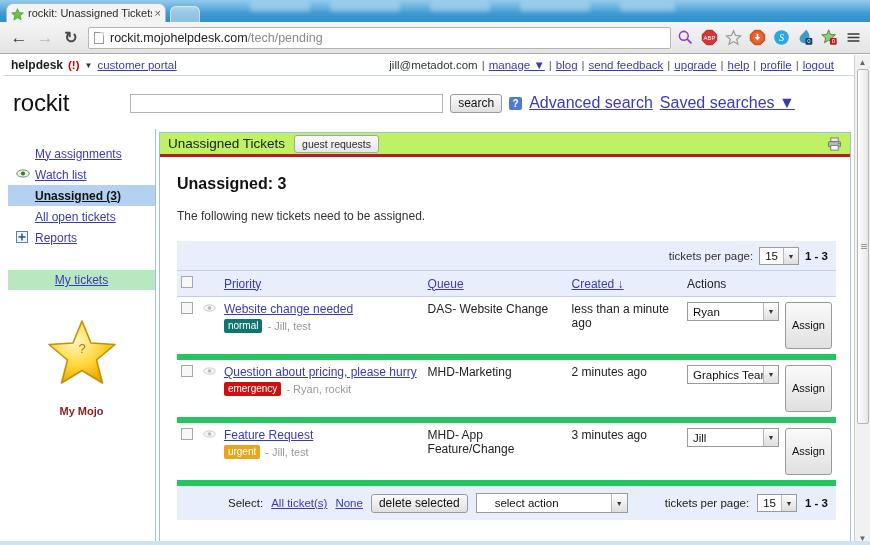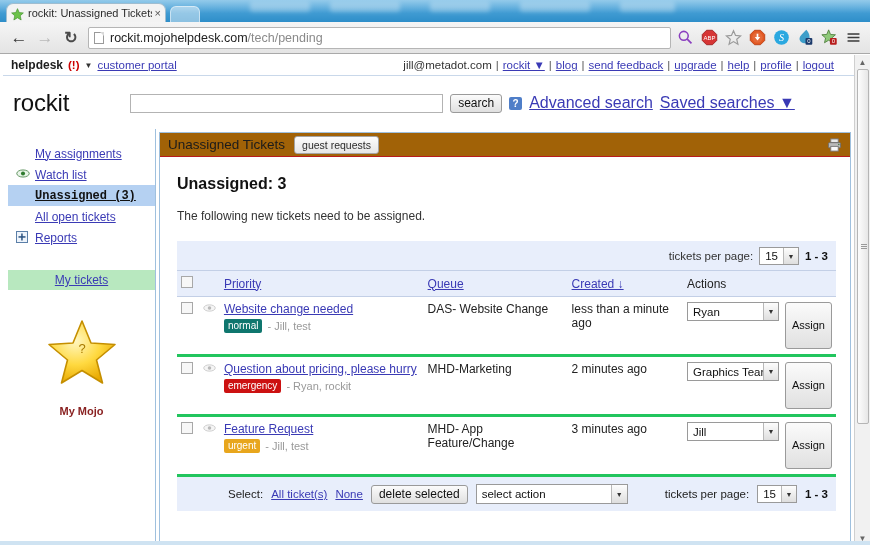--- a/index.html
+++ b/index.html
@@ -127,36 +127,36 @@
     font-size: 12px;
   }
   .sb-newticket { text-align: center; padding-top: 14px; }
   .sb-links { padding: 14px 0 0 0; }
   .sb-item {
     display: flex; align-items: center; gap: 5px; height: 21px;
     padding-left: 8px; cursor: pointer;
   }
   .sb-item .ico { width: 14px; height: 14px; flex: 0 0 auto; position: relative; }
   .sb-item .lbl { color: #3a3ab5; text-decoration: underline; font-size: 12px; }
-  .sb-item.active { background: #b5d1f2; font-family: Liberation Mono, monospace; }
+  .sb-item.active { background: #b5d1f2; }
   .sb-item.active .lbl { font-weight: bold; color: #111; }
   .sb-item.mytickets { background: #b8e8bf; margin-top: 22px; height: 20px; justify-content: center; padding-left:0; }
   .mojo { margin-top: 28px; text-align: center; }
   .mojo-caption { font-size: 11px; font-weight: bold; color: #8a2222; margin-top: 14px; }
 
   .main {
     position: absolute; left: 154px; top: 0; width: 697px; height: 416px;
     background: #fff;
   }
   .panel {
     position: absolute; left: 2px; top: 3px; width: 692px; height: 410px;
     border: 1px solid #9fc0de; background: #fff;
   }
   .panel-head {
-    height: 24px; background: #a16207; border-bottom: 1px solid #b91c1c;
+    height: 24px; background: #bef264; border-bottom: 3px solid #b91c1c;
     display: flex; align-items: center; padding: 0 8px; gap: 9px;
   }
   .panel-title { font-size: 13.5px; color: #1b1b1b; }
   .chip {
     font-size: 10.5px; color: #2c2c2c;
     background: linear-gradient(#fcfcfc, #e6e6e6);
     border: 1px solid #a4a4a4; border-radius: 3px; padding: 2px 7px; cursor: pointer;
   }
   .printer { margin-left: auto; width: 15px; height: 14px; position: relative; cursor: pointer; }
 
@@ -180,21 +180,21 @@
   }
   .range { font-weight: bold; color: #111; font-size: 11.5px; }
 
   .thead td {
     background: #e8eefb; border-top: 1px solid #c3cfe6; border-bottom: 1px solid #c3cfe6;
     padding: 5px 4px; font-size: 12px; color: #3a3ab5;
   }
   .thead a { color: #3a3ab5; text-decoration: underline; cursor: pointer; }
   .thead .plain { color: #222; text-decoration: none; }
 
-  .trow td { padding: 5px 4px; vertical-align: top; border-bottom: 3px solid #22c55e; background: #fff; }
+  .trow td { padding: 5px 4px; vertical-align: top; border-bottom: 6px solid #22c55e; background: #fff; }
   .cb { width: 12px; height: 12px; border: 1px solid #a8a8a8; background: #f7f7f7; display:inline-block; cursor:pointer; }
   .eye { width: 13px; height: 10px; display:inline-block; position: relative; opacity: .55; }
   .tk-title { color: #3a3ab5; text-decoration: underline; font-size: 12px; cursor: pointer; }
   .tk-meta { margin-top: 3px; display: flex; align-items: center; gap: 5px; }
   .badge {
     display:inline-block; color:#fff; font-size:10px; line-height:12px;
     padding: 1px 4px; border-radius: 2px; font-weight: normal;
   }
   .badge.normal { background: #0f766e; }
   .badge.emergency { background: #cc1111; }
@@ -215,21 +215,21 @@
   }
   .btn-assign { font-size: 11px; padding: 15px 6px; }
 
   .footrow td { background: #e8eefb; padding: 7px 8px; }
   .footbar { display: flex; align-items: center; gap: 8px; font-size: 11.5px; color: #222; margin-left: 43px; }
   .action-select {
     display: inline-flex; align-items: center; justify-content: space-between;
     width: 152px; height: 20px; border: 1px solid #9a9a9a; background: #fff;
     font-size: 11.5px; color: #111; cursor: pointer;
   }
-  .action-select .val { padding-left: 5px; }
+  .action-select .val { padding-left: 18px; }
   .action-select .arrow {
     width: 16px; height: 100%; border-left: 1px solid #b8b8b8;
     background: linear-gradient(#fdfdfd,#dedede);
     display:flex; align-items:center; justify-content:center; font-size:7px; color:#333;
   }
   .footbar .spacer { margin-left: auto; }
 
   
   .pg-scroll {
     position: absolute; right: 0; top: 55px; width: 16px; height: 490px;
@@ -346,21 +346,21 @@
     <div class="topbar">
       <div class="topbar-left">
         <span class="hd-word">helpdesk</span>
         <span class="hd-bang">(!)</span>
         <span class="hd-caret">▼</span>
         <a class="lnk">customer portal</a>
       </div>
       <div class="topbar-right">
         <span>jill@metadot.com</span>
         <span class="sep">|</span>
-        <a class="lnk">rockit ▼</a>
+        <a class="lnk">manage ▼</a>
         <span class="sep">|</span>
         <a class="lnk">blog</a>
         <span class="sep">|</span>
         <a class="lnk">send feedback</a>
         <span class="sep">|</span>
         <a class="lnk">upgrade</a>
         <span class="sep">|</span>
         <a class="lnk">help</a>
         <span class="sep">|</span>
         <a class="lnk">profile</a>

